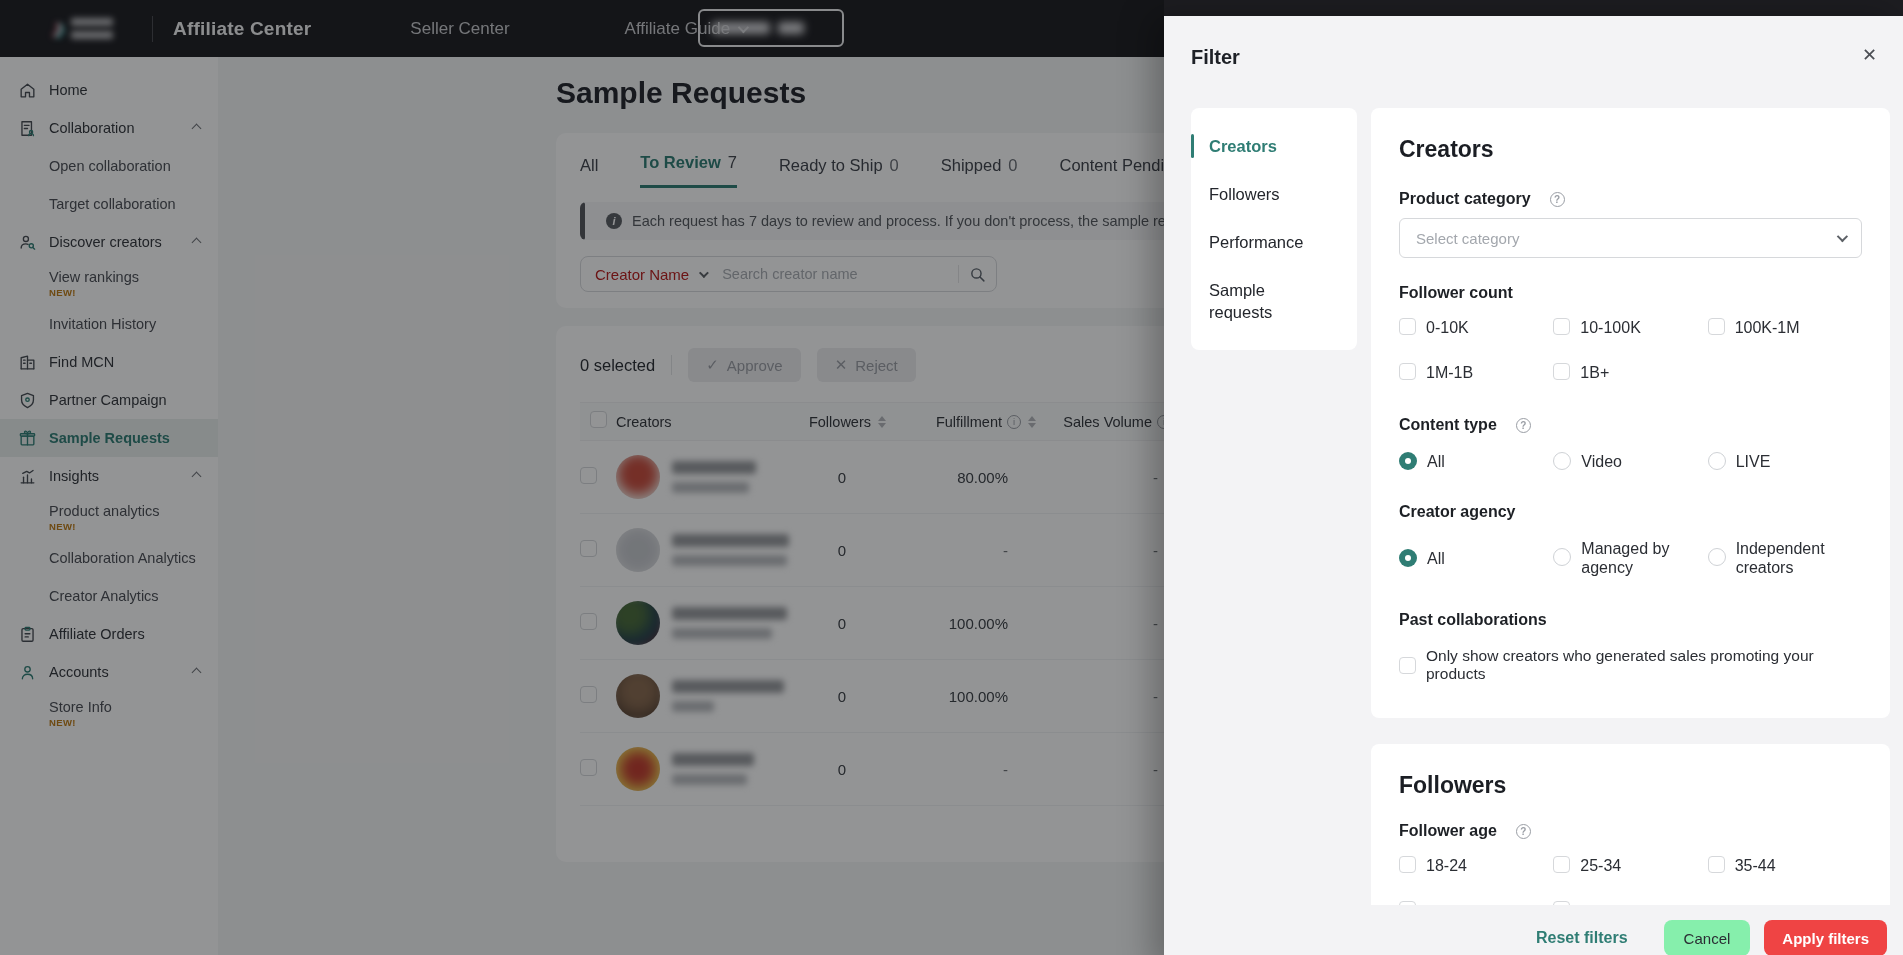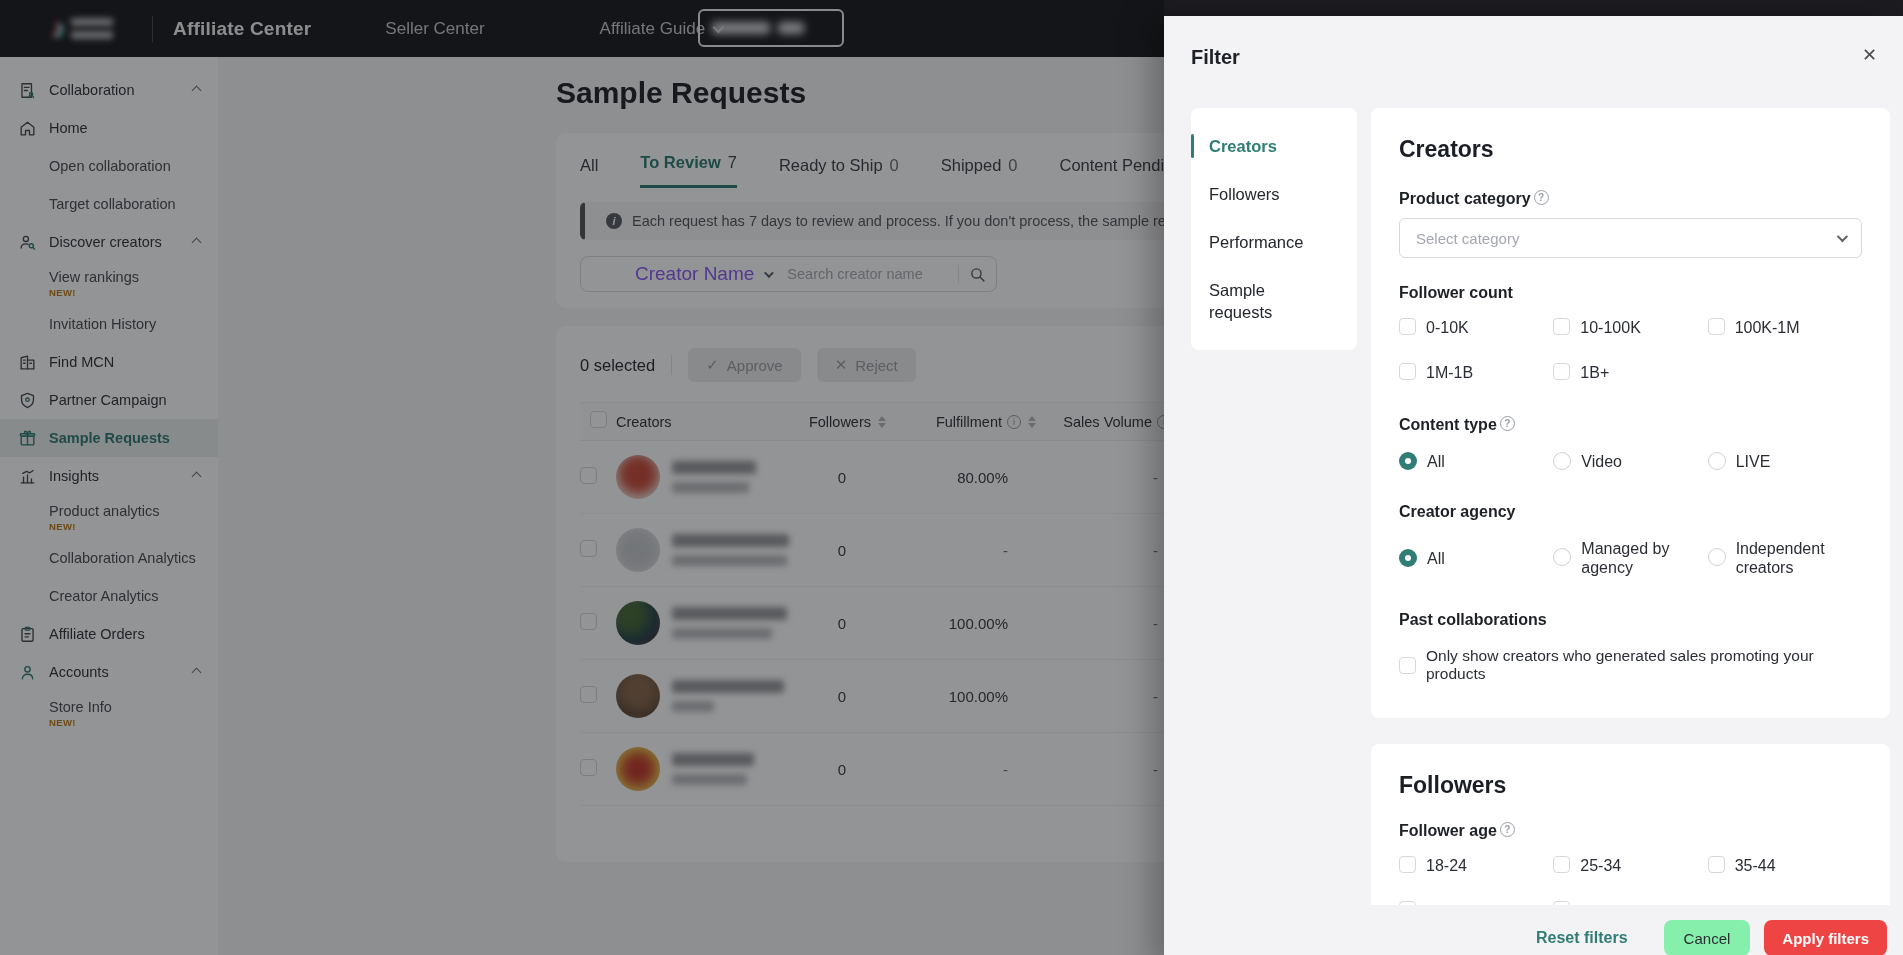--- a/index.html
+++ b/index.html
@@ -10,21 +10,21 @@
   .navbar { position:absolute; left:0; top:0; width:1903px; height:57px; background:#1d1d21;
     display:flex; align-items:center; z-index:10;padding-left:34px; }
   .logo { width:84px; height:40px; margin-left:18px; position:relative; display:flex; align-items:center; }
   .logo-mark { font-size:26px; color:#fff; text-shadow:-2px 0 0 #e4405f, 2px 1px 0 #25f4ee;
     filter:blur(3px); }
   .logo-lines { display:flex; flex-direction:column; gap:5px; margin-left:6px; }
   .logo-lines span { display:block; width:42px; height:8px; background:#cfcfd2; border-radius:2px; filter:blur(3px); opacity:.85; }
   .nav-divider { width:1px; height:26px; background:#4a4a4f; margin:0 20px 0 16px; }
   .nav-brand { color:#f2f2f3; font-size:19px; font-weight:700; letter-spacing:.2px; }
   .nav-link { color:#c9cacd; font-size:17px; margin-left:0; display:flex; align-items:center; gap:8px; }
-  .nav-link.seller { margin-left:74px; }
+  .nav-link.seller { margin-left:99px; }
   .nav-link.guide { margin-left:115px; }
   .chev-down { width:8px; height:8px; border-right:2px solid #c9cacd; border-bottom:2px solid #c9cacd;
     transform:rotate(45deg) translateY(-2px); display:inline-block; }
   .nav-blur-pill { position:absolute; left:698px; top:9px; width:146px; height:38px;
     border:2px solid #ededef; border-radius:6px; display:flex; align-items:center; gap:8px;
     padding:0 12px; overflow:hidden; }
   .nav-blur-pill i { display:block; height:12px; border-radius:3px; background:#d7d7da; filter:blur(4px); }
 
   
   .sidebar { position:absolute; left:0; top:57px; width:218px; height:898px; background:#ffffff;
@@ -55,21 +55,21 @@
   .tab.active { color:#2f7d74; font-weight:700; border-bottom:3px solid #2f7d74; }
   .tab.active .count { color:#42464d; font-weight:400; }
   .notice { margin-top:14px; position:relative; background:#f6f7f8; border-radius:6px; height:38px;
     display:flex; align-items:center; padding-left:26px; overflow:hidden; }
   .notice-bar { position:absolute; left:0; top:0; bottom:0; width:5px; background:#55565c; border-radius:3px; }
   .notice-i { width:16px; height:16px; border-radius:50%; background:#5a5d63; color:#fff; font-size:11px;
     font-weight:700; display:flex; align-items:center; justify-content:center; flex:none; margin-right:10px; font-style:italic;}
   .notice-text { font-size:14.5px; color:#55585e; white-space:nowrap; }
   .searchbar { margin-top:16px; width:417px; height:36px; border:1px solid #d8dade; border-radius:8px;
     display:flex; align-items:center; padding:0 10px 0 14px; background:#fff; }
-  .search-field-label { font-size:19px; color:#8b5cf6; white-space:nowrap;margin-left:40px; }
+  .search-field-label { font-size:15px; color:#b91c1c; white-space:nowrap; }
   .searchbar .chev-down { border-color:#5c6066; margin-left:10px; width:7px; height:7px; }
   .search-input { border:none; outline:none; font-size:14.5px; color:#23262c; margin-left:16px; flex:1; min-width:0;
     font-family:"Liberation Sans",sans-serif; background:transparent; }
   .search-input::placeholder { color:#a9adb3; }
   .search-div { width:1px; height:18px; background:#e4e5e7; margin-right:10px; }
 
   .card2 { margin-top:18px; padding:22px 24px 56px 24px; }
   .bulkrow { display:flex; align-items:center; gap:16px; }
   .bulk-count { font-size:16.5px; color:#2a2d33; }
   .bulk-div { width:1px; height:20px; background:#e3e4e6; }
@@ -114,21 +114,21 @@
     padding:14px 0; }
   .menu-item { position:relative; padding:13px 18px; font-size:16.5px; color:#23262c; font-weight:500; cursor:pointer; }
   .menu-item .ml { display:block; max-width:96px; line-height:22px; }
   .menu-item.active { color:#2f7d74; font-weight:700; }
   .menu-item.active::before { content:""; position:absolute; left:0; top:12px; bottom:12px; width:3px;
     border-radius:2px; background:#2f7d74; }
   .fcard { position:absolute; left:207px; width:519px; background:#fff; border-radius:8px; padding:26px 28px; }
   .fcard.c1 { top:92px; height:610px; }
   .fcard.c2 { top:728px; height:220px; overflow:hidden; }
   .fheading { font-size:23px; font-weight:700; color:#1b1e24; line-height:30px; }
-  .flabel { margin-top:26px; font-size:16px; font-weight:700; color:#1d2025; display:flex; align-items:flex-start; gap:3px; }
+  .flabel { margin-top:26px; font-size:16px; font-weight:700; color:#1d2025; display:flex; align-items:center; gap:19px; }
   .flabel .icirc { width:15px; height:15px; font-size:10px; }
   .fselect { margin-top:10px; height:40px; border:1px solid #d6d8db; border-radius:6px; display:flex;
     align-items:center; padding:0 16px; justify-content:space-between; background:#fff; cursor:pointer;gap:40px; }
   .fselect .ph { font-size:15px; color:#a3a7ad; }
   .fselect .chev-down { border-color:#5c6066; }
   .opt-grid { display:flex; flex-wrap:wrap; margin-top:16px; row-gap:26px; }
   .opt { width:33.33%; display:flex; align-items:flex-start; gap:10px; font-size:16px; color:#2b2e34; cursor:pointer; }
   .opt .cb { margin-top:0; }
   .radio { width:18px; height:18px; border-radius:50%; border:1.5px solid #cfd2d6; background:#fff; flex:none; }
   .radio.sel { border:none; background:#2f7d74; position:relative; }
@@ -167,40 +167,40 @@
   <div class="nav-blur-pill">
     <i style="width:58px"></i>
       <i style="width:26px"></i>
   </div>
 </div>
 
 <div class="sidebar">
   <div class="side-item top">
     <span class="s-icon">
         <svg class="sicon" width="19" height="19" viewBox="0 0 24 24">
+          <path d="M4 10.5 L12 4 L20 10.5 V20 H14.5 V14.5 H9.5 V20 H4 Z"></path>
+        </svg>
+      </span>
+    <span class="s-label-wrap">
+        <span class="s-label">Home</span>
+      </span>
+  </div>
+  <div class="side-item top">
+    <span class="s-icon">
+        <svg class="sicon" width="19" height="19" viewBox="0 0 24 24">
           <path d="M5 3.5 H17 V20.5 H5 Z"></path>
           <path d="M8 8 H14 M8 12 H12"></path>
           <circle class="teal-bit" cx="16.5" cy="16.5" r="2"></circle>
           <path class="teal-bit" d="M13.5 21 c0-1.8 1.3-2.6 3-2.6 s3 .8 3 2.6"></path>
         </svg>
       </span>
     <span class="s-label-wrap">
         <span class="s-label">Collaboration</span>
       </span>
     <span class="chev-up"></span>
-  </div>
-  <div class="side-item top">
-    <span class="s-icon">
-        <svg class="sicon" width="19" height="19" viewBox="0 0 24 24">
-          <path d="M4 10.5 L12 4 L20 10.5 V20 H14.5 V14.5 H9.5 V20 H4 Z"></path>
-        </svg>
-      </span>
-    <span class="s-label-wrap">
-        <span class="s-label">Home</span>
-      </span>
   </div>
   <div class="side-item sub">
     <span class="s-label-wrap">
         <span class="s-label">Open collaboration</span>
       </span>
   </div>
   <div class="side-item sub">
     <span class="s-label-wrap">
         <span class="s-label">Target collaboration</span>
       </span>

